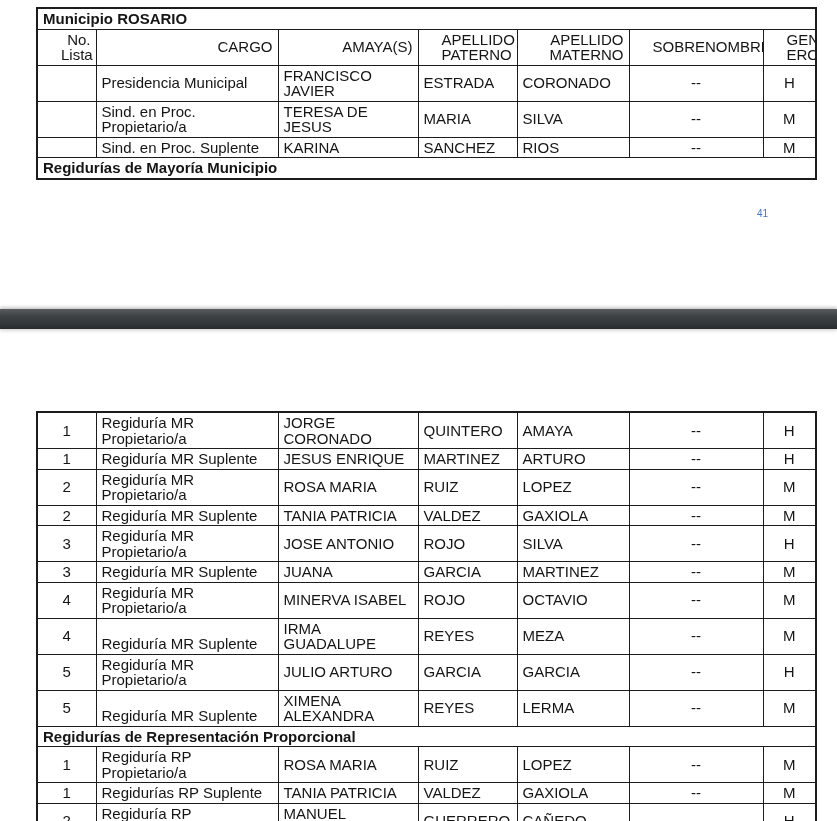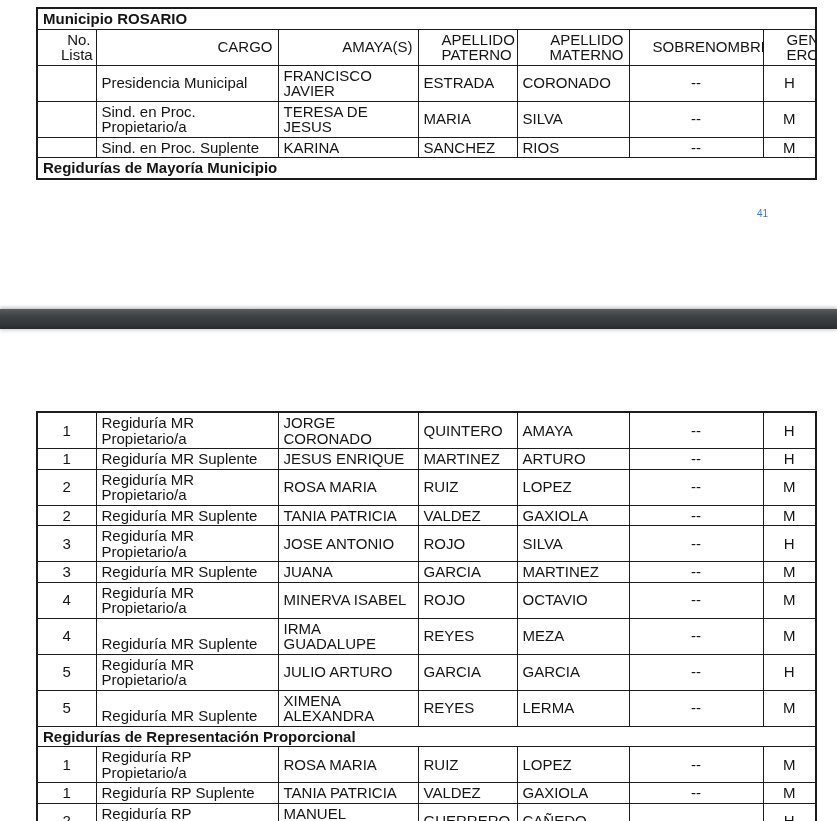--- a/index.html
+++ b/index.html
@@ -254,21 +254,21 @@
     <td class="pre">Regiduría RP
 Propietario/a</td>
     <td class="pre">ROSA MARIA</td>
     <td>RUIZ</td>
     <td>LOPEZ</td>
     <td class="c">--</td>
     <td class="c">M</td>
   </tr>
         <tr class="data-row">
     <td class="c">1</td>
-    <td class="pre">Regiduría RP Suplente</td>
+    <td class="pre">Regidurías RP Suplente</td>
     <td class="pre">TANIA PATRICIA</td>
     <td>VALDEZ</td>
     <td>GAXIOLA</td>
     <td class="c">--</td>
     <td class="c">M</td>
   </tr>
         <tr class="data-row">
     <td class="c">2</td>
     <td class="pre">Regiduría RP
 Propietario/a</td>

